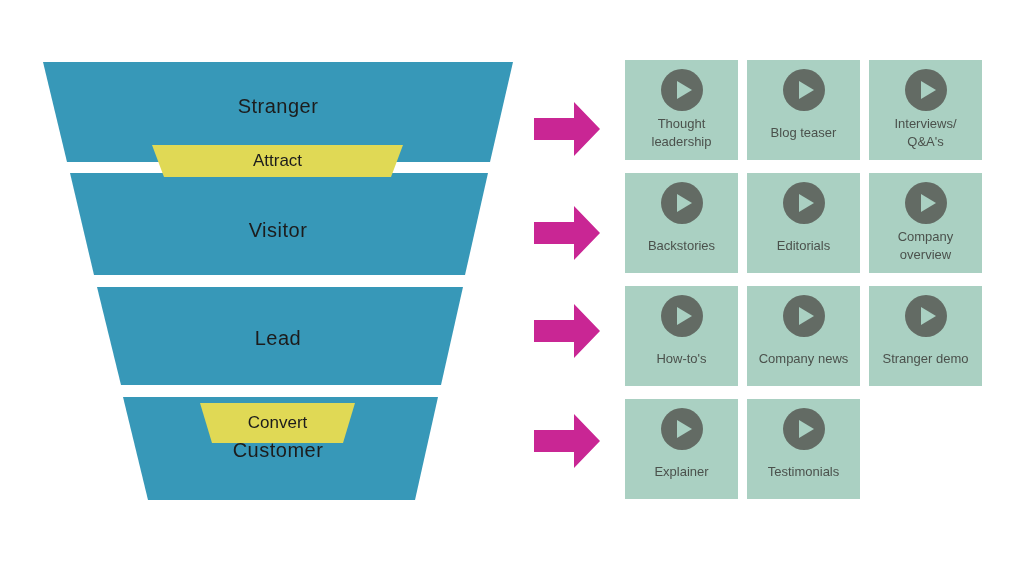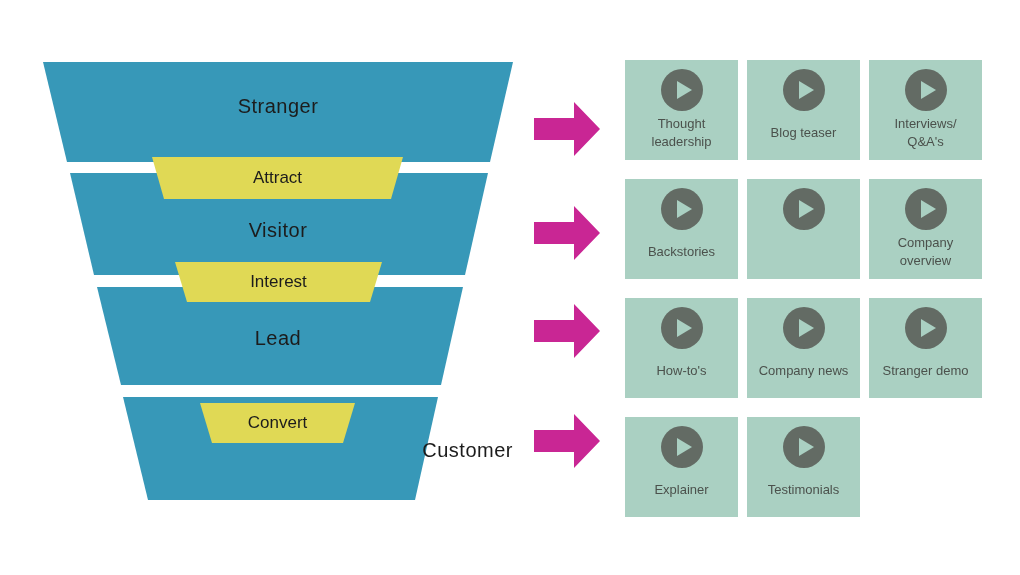--- a/index.html
+++ b/index.html
@@ -32,33 +32,33 @@
     left: 0; width: 100%;
     text-align: center;
     font-size: 20px;
     line-height: 40px;
     color: #1c1c1c;
     letter-spacing: 0.5px;
   }
   .stage-label-0 { top: 24px; }
   .stage-label-1 { top: 148px; }
   .stage-label-2 { top: 256px; }
-  .stage-label-3 { top: 368px; text-align: right; }
+  .stage-label-3 { top: 368px; }
 
   .badge {
     position: absolute;
     background: #e0d955;
     clip-path: polygon(0% 0%, 100% 0%, calc(100% - 12px) 100%, 12px 100%);
     display: flex;
     align-items: center;
     justify-content: center;
     font-size: 17px;
     color: #1c1c1c;
   }
-  .badge-0 { left: 109px; top: 83px;  width: 251px; height: 42px; margin-top: 12px; }
+  .badge-0 { left: 109px; top: 83px;  width: 251px; height: 32px; }
   .badge-1 { left: 132px; top: 200px; width: 207px; height: 40px; }
   .badge-2 { left: 157px; top: 313px; width: 155px; height: 40px; margin-top: 28px; }
 
   
   .arrow {
     position: absolute;
     left: 534px;
     width: 66px; height: 54px;
     background: #c92694;
     clip-path: polygon(0px 16px, 40px 16px, 40px 0px, 66px 27px, 40px 54px, 40px 38px, 0px 38px);
@@ -68,21 +68,21 @@
   .arrow-2 { top: 304px; }
   .arrow-3 { top: 414px; }
 
   
   .grid {
     position: absolute;
     left: 625px; top: 60px;
     display: grid;
     grid-template-columns: repeat(3, 113px);
     grid-auto-rows: 100px;
-    gap: 19px 9px;
+    gap: 13px 9px;
   }
   .card {
     background: #aad0c2;
     display: flex;
     flex-direction: column;
     align-items: center;
   }
   .play-circle {
     margin-top: 9px;
     width: 42px; height: 42px;
@@ -124,23 +124,20 @@
   <div class="funnel-seg seg-3"></div>
 
   <div class="stage-label stage-label-0">Stranger</div>
   <div class="stage-label stage-label-1">Visitor</div>
   <div class="stage-label stage-label-2">Lead</div>
   <div class="stage-label stage-label-3">Customer</div>
 
   <div class="badge badge-0">
     <span>Attract</span>
   </div>
-  <div class="badge badge-1">
-    <span>Interest</span>
-  </div>
   <div class="badge badge-2">
     <span>Convert</span>
   </div>
 </div>
 
 <div class="arrow arrow-0"></div>
 <div class="arrow arrow-1"></div>
 <div class="arrow arrow-2"></div>
 <div class="arrow arrow-3"></div>
 
@@ -176,20 +173,23 @@
         <span class="play-triangle"></span>
       </span>
     <span class="card-label-wrap">
         <span class="card-label">Backstories</span>
       </span>
   </div>
   <div class="card">
     <span class="play-circle">
         <span class="play-triangle"></span>
       </span>
+    <span class="card-label-wrap">
+        <span class="card-label">Editorials</span>
+      </span>
   </div>
 
   <div class="card">
     <span class="play-circle">
         <span class="play-triangle"></span>
       </span>
     <span class="card-label-wrap">
         <span class="card-label">Company overview</span>
       </span>
   </div>

